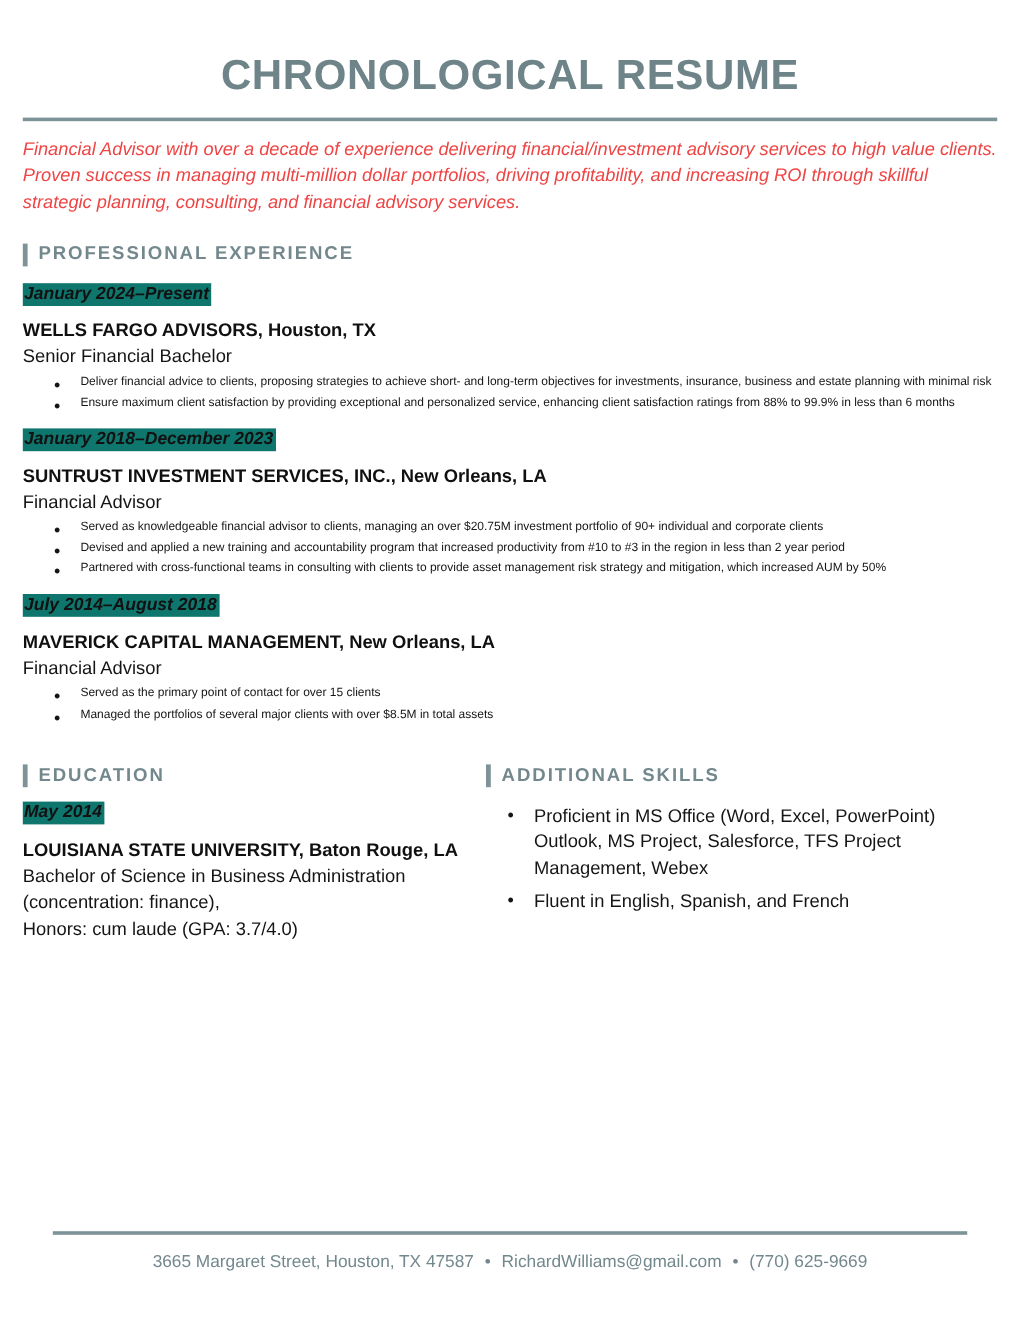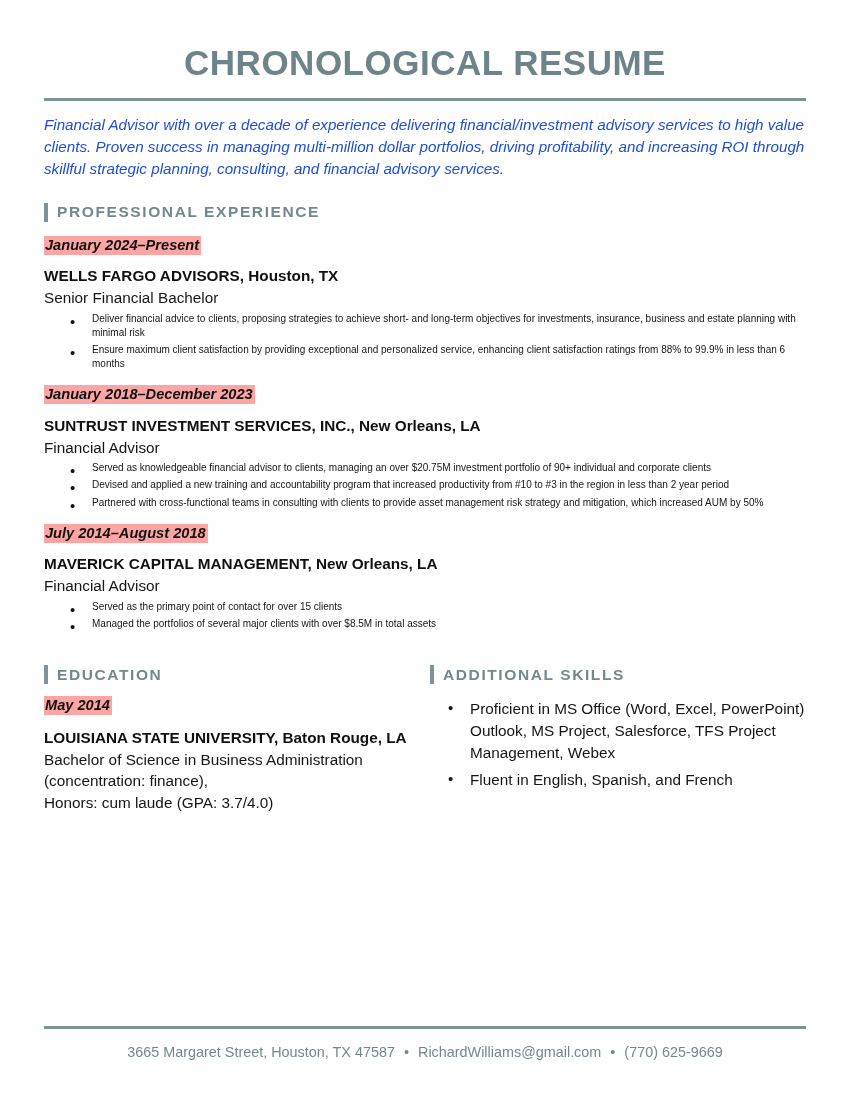--- a/index.html
+++ b/index.html
@@ -14,21 +14,21 @@
     font-family: "Liberation Sans", sans-serif;
     color: #1a1a1a;
     overflow: hidden;
   }
 
   .page {
     position: relative;
     width: 850px;
     height: 1100px;
     background: #ffffff;
-    padding: 0 44px;
+    padding: 0 19px;
   }
 
   
   .doc-title {
     text-align: center;
     font-size: 35px;
     font-weight: bold;
     letter-spacing: 0.5px;
     color: #6e8489;
     padding-top: 44px;
@@ -46,21 +46,21 @@
     background: #7e9398;
     margin-top: 0;
   }
 
   
   .summary {
     font-style: italic;
     font-size: 15.2px;
     line-height: 1.47;
     margin-top: 13px;
-    color: #1d4ed8;
+    color: #ef4444;
     text-align: left;
   }
 
   
   .section-head {
     display: flex;
     align-items: center;
     margin-top: 22px;
     margin-bottom: 2px;
   }
@@ -80,21 +80,21 @@
     line-height: 1;
   }
 
   
   .job { margin-top: 14px; }
   .job:first-of-type { margin-top: 13px; }
 
   .date-line { line-height: 1; }
   .date {
     display: inline;
-    background: #fca5a5;
+    background: #0f766e;
     font-style: italic;
     font-weight: bold;
     font-size: 14.6px;
     color: #111111;
     padding: 1px 2px 2px 1px;
     line-height: 1.35;
   }
 
   .employer {
     font-weight: bold;

